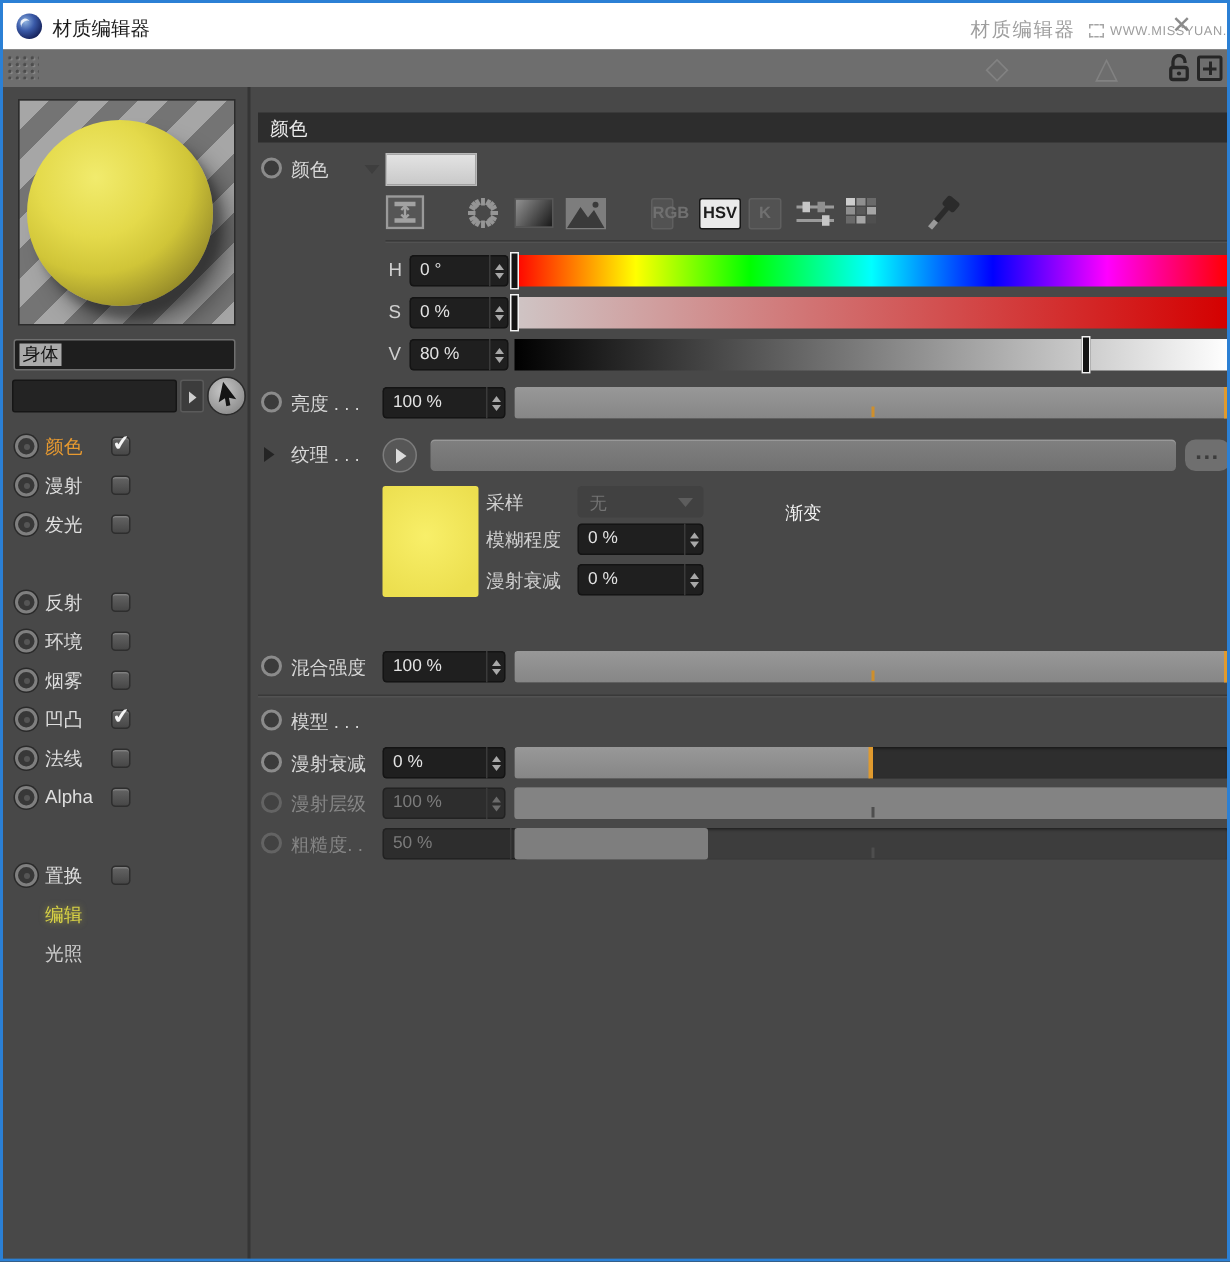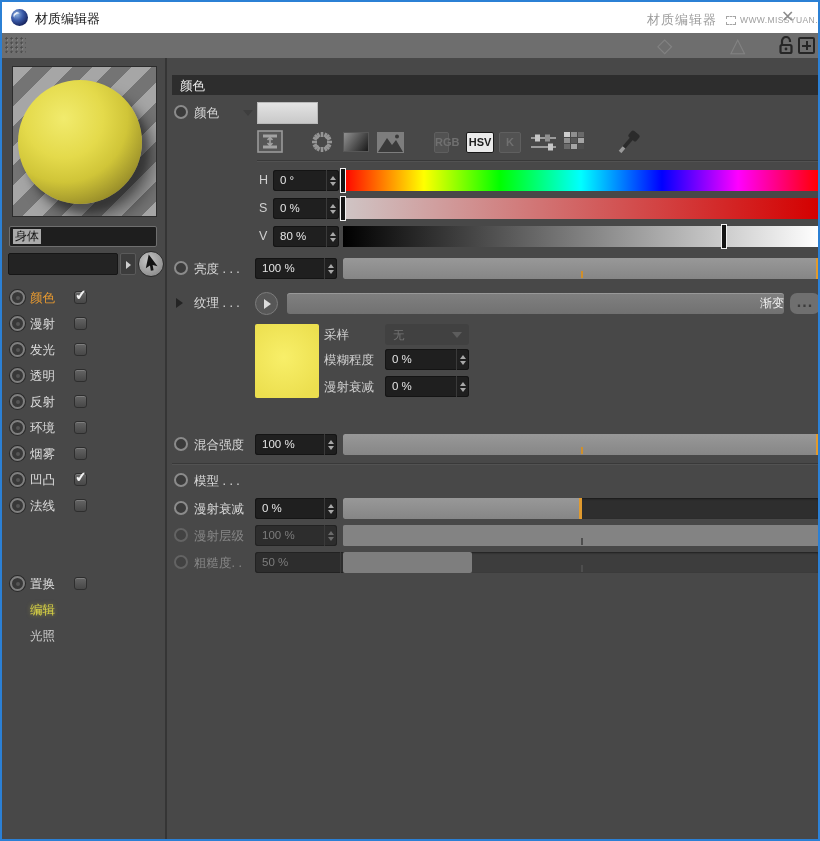--- a/index.html
+++ b/index.html
@@ -142,21 +142,21 @@
 
   
   .expander { position:absolute; left:9px; top:6px; width:0; height:0;
               border-left:7px solid #242424; border-top:5px solid transparent; border-bottom:5px solid transparent; }
   .circle-btn { position:absolute; left:88px; top:0; width:23px; height:23px; border-radius:50%;
                 background:#575757; border:1px solid #7c7c7c; cursor:pointer; }
   .circle-btn i { position:absolute; left:8px; top:6px; width:0; height:0;
                 border-left:7px solid #dcdcdc; border-top:5px solid transparent; border-bottom:5px solid transparent; }
   .shader-btn { position:absolute; left:120px; top:1px; width:497px; height:21px; border-radius:3px;
                 background:linear-gradient(180deg,#808080,#717171); box-shadow:inset 0 1px 0 rgba(255,255,255,.2); cursor:pointer; }
-  .shader-btn span { display:block; text-align:right; font-size:12px; color:#f2f2f2; line-height:21px; }
+  .shader-btn span { display:block; text-align:center; font-size:12px; color:#f2f2f2; line-height:21px;margin-top:39px; }
   .more-btn { position:absolute; left:623px; top:1px; width:30px; height:21px; border-radius:7px;
               background:#6f6f6f; cursor:pointer; }
   .more-btn span { display:block; text-align:center; color:#3c3c3c; font-weight:bold; line-height:17px; letter-spacing:1px; }
   .tex-swatch { position:absolute; left:88px; top:266px; width:64px; height:74px; border-radius:2px;
                 background:radial-gradient(circle at 45% 45%, #f8ef69, #ecdf4f 80%); cursor:pointer; }
   .tlabel { position:absolute; left:157px; font-size:12.5px; color:#cfcfcf; }
 </style>
 </head>
 <body>
 
@@ -219,27 +219,20 @@
             <span class="check"></span>
           </span>
       </div>
       <div class="channel" style="top:279px">
         <span class="sradio"></span>
         <span class="ch-label">发光</span>
         <span class="checkbox">
             <span class="check"></span>
           </span>
       </div>
-      <div class="channel" style="top:305px">
-        <span class="sradio"></span>
-        <span class="ch-label">透明</span>
-        <span class="checkbox">
-            <span class="check"></span>
-          </span>
-      </div>
       <div class="channel" style="top:331px">
         <span class="sradio"></span>
         <span class="ch-label">反射</span>
         <span class="checkbox">
             <span class="check"></span>
           </span>
       </div>
       <div class="channel" style="top:357px">
         <span class="sradio"></span>
         <span class="ch-label">环境</span>
@@ -257,20 +250,27 @@
       <div class="channel" style="top:409px">
         <span class="sradio"></span>
         <span class="ch-label">凹凸</span>
         <span class="checkbox">
             <span class="check">✔</span>
           </span>
       </div>
       <div class="channel" style="top:435px">
         <span class="sradio"></span>
         <span class="ch-label">法线</span>
+        <span class="checkbox">
+            <span class="check"></span>
+          </span>
+      </div>
+      <div class="channel" style="top:461px">
+        <span class="sradio"></span>
+        <span class="ch-label">Alpha</span>
         <span class="checkbox">
             <span class="check"></span>
           </span>
       </div>
       <div class="channel" style="top:513px">
         <span class="sradio"></span>
         <span class="ch-label">置换</span>
         <span class="checkbox">
             <span class="check"></span>
           </span>

